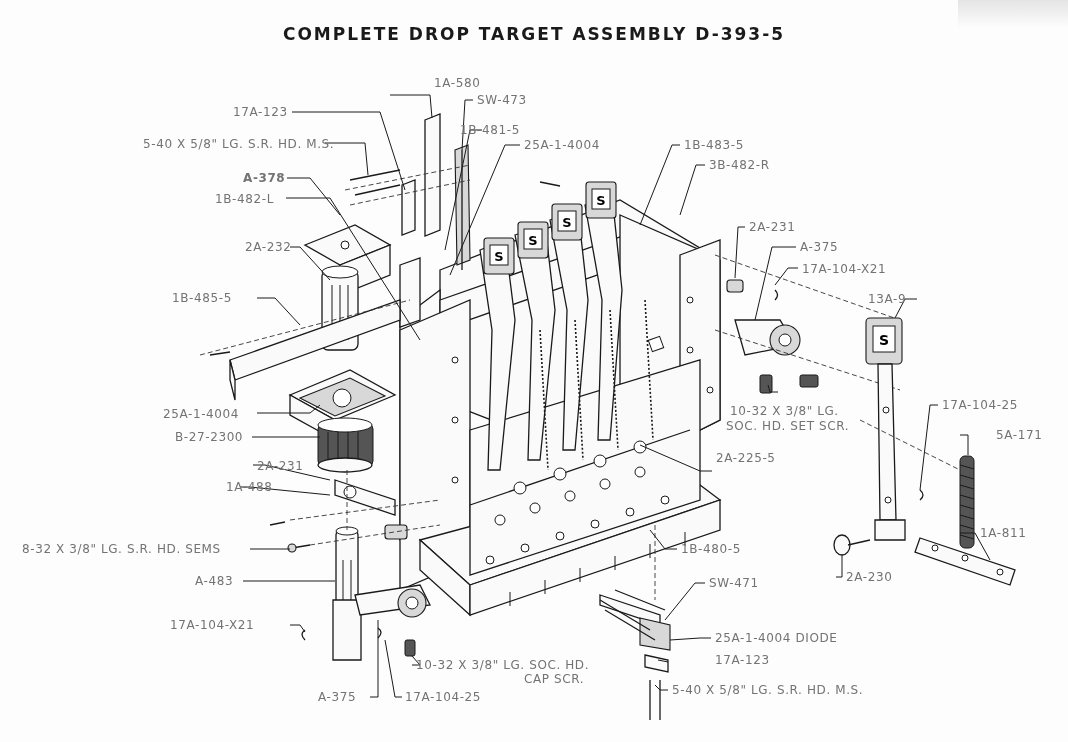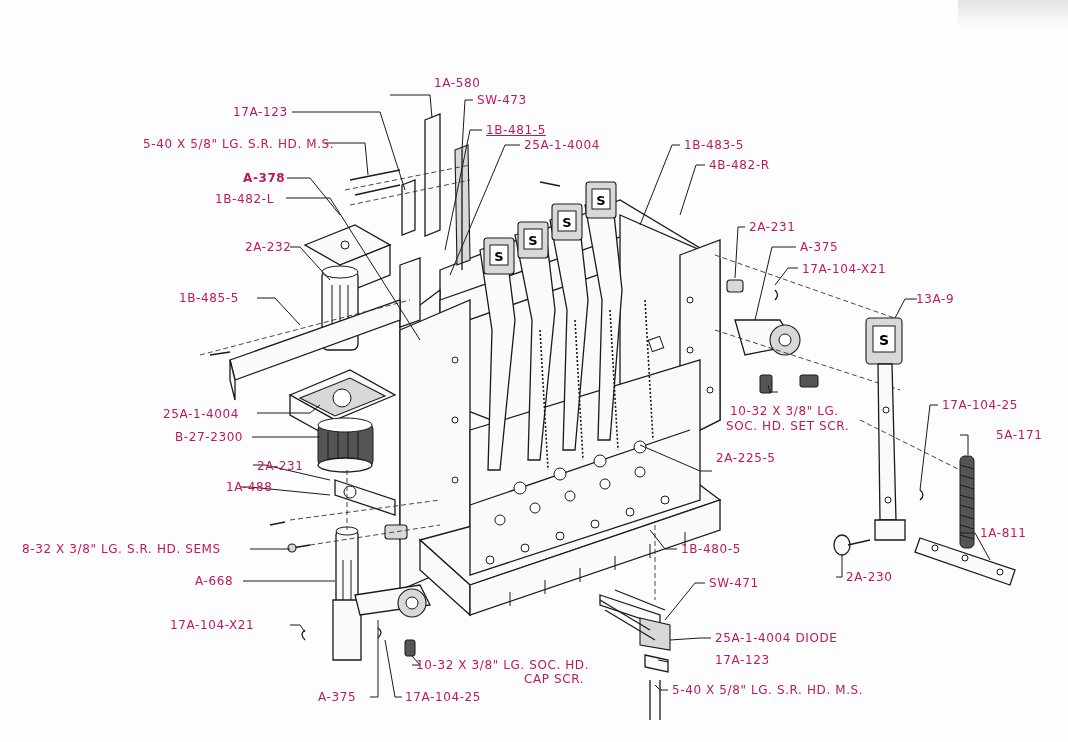--- a/index.html
+++ b/index.html
@@ -1,36 +1,37 @@
 <!DOCTYPE html>
 <html><head>
 <meta charset="utf-8">
 <style>
   html, body { margin: 0; padding: 0; background: #ffffff; }
   body { width: 1068px; height: 742px; position: relative; overflow: hidden; font-family: "DejaVu Sans", sans-serif; color: #1a1a1a; }
   #sheet { position: absolute; left: 0; top: 0; width: 1068px; height: 742px; background: #fdfdfd; }
   #corner-shade { position: absolute; right: 0; top: 0; width: 110px; height: 28px; background: linear-gradient(to bottom, #e4e4e4, #fdfdfd); }
   #title { position: absolute; left: 0; width: 1068px; top: 24px; text-align: center; font-size: 17px; font-weight: bold; letter-spacing: 2px; color: #1a1a1a; }
   #art { position: absolute; left: 0; top: 0; }
-  .lbl { position: absolute; font-size: 12px; letter-spacing: 0.6px; white-space: nowrap; color: #be185d; line-height: 14px; }
+  .lbl { position: absolute; font-size: 12px; letter-spacing: 0.6px; white-space: nowrap; color: #737373; line-height: 14px; }
   svg .ln { stroke: #1a1a1a; stroke-width: 1.3; fill: none; }
   svg .th { stroke: #1a1a1a; stroke-width: 1; fill: none; }
   svg .dash { stroke: #333; stroke-width: 0.9; fill: none; stroke-dasharray: 5 3; }
   svg .plate { fill: #fafafa; stroke: #1a1a1a; stroke-width: 1.3; }
   svg .shade { fill: #d8d8d8; stroke: #1a1a1a; stroke-width: 1.1; }
   svg .dark { fill: #555; stroke: #1a1a1a; stroke-width: 1; }
   svg .hole { fill: #fff; stroke: #1a1a1a; stroke-width: 1; }
   svg .spring { stroke: #1a1a1a; stroke-width: 1.6; fill: none; stroke-dasharray: 2 2; }
   svg .ldr { stroke: #1a1a1a; stroke-width: 1; fill: none; }
 </style>
 </head>
 <body>
 
 <div id="sheet">
   <div id="corner-shade"></div>
+  <div id="title">COMPLETE DROP TARGET ASSEMBLY D-393-5</div>
 
   <svg id="art" width="1068" height="742" viewBox="0 0 1068 742">
 
     <g>
       <polygon class="plate" points="440,270 620,200 720,260 720,420 620,470 440,400"></polygon>
       <polygon class="plate" points="400,320 440,290 440,520 400,540"></polygon>
       <polygon class="plate" points="440,300 640,230 640,260 440,330"></polygon>
       <polygon class="plate" points="620,215 700,250 700,430 620,470"></polygon>
       <polygon class="plate" points="680,255 720,240 720,420 680,440"></polygon>
 
@@ -285,47 +286,47 @@
       <path class="ldr" d="M412,665 L420,665 L412,656"></path>
       <path class="ldr" d="M668,690 L660,690 L655,685"></path>
       <path class="ldr" d="M370,697 L378,697 L378,620"></path>
       <path class="ldr" d="M402,697 L395,697 L385,640"></path>
     </g>
   </svg>
 
   <div class="lbl" style="left:434px;top:76px;">1A-580</div>
   <div class="lbl" style="left:477px;top:93px;">SW-473</div>
   <div class="lbl" style="left:233px;top:105px;">17A-123</div>
-  <div class="lbl" style="left:486px;top:123px;text-decoration:underline;">1B-481-5</div>
+  <div class="lbl" style="left:460px;top:123px;">1B-481-5</div>
   <div class="lbl" style="left:143px;top:137px;">5-40 X 5/8" LG. S.R. HD. M.S.</div>
   <div class="lbl" style="left:524px;top:138px;">25A-1-4004</div>
   <div class="lbl" style="left:684px;top:138px;">1B-483-5</div>
   <div class="lbl" style="left:243px;top:171px;font-weight:bold;">A-378</div>
-  <div class="lbl" style="left:709px;top:158px;">4B-482-R</div>
+  <div class="lbl" style="left:709px;top:158px;">3B-482-R</div>
   <div class="lbl" style="left:215px;top:192px;">1B-482-L</div>
   <div class="lbl" style="left:749px;top:220px;">2A-231</div>
   <div class="lbl" style="left:230px;top:240px;margin-left:15px;">2A-232</div>
   <div class="lbl" style="left:800px;top:240px;">A-375</div>
   <div class="lbl" style="left:802px;top:262px;">17A-104-X21</div>
-  <div class="lbl" style="left:916px;top:292px;">13A-9</div>
-  <div class="lbl" style="left:172px;top:291px;margin-left:7px;">1B-485-5</div>
+  <div class="lbl" style="left:868px;top:292px;">13A-9</div>
+  <div class="lbl" style="left:172px;top:291px;">1B-485-5</div>
   <div class="lbl" style="left:730px;top:404px;">10-32 X 3/8" LG.</div>
   <div class="lbl" style="left:726px;top:419px;">SOC. HD. SET SCR.</div>
   <div class="lbl" style="left:942px;top:398px;">17A-104-25</div>
   <div class="lbl" style="left:163px;top:407px;">25A-1-4004</div>
   <div class="lbl" style="left:996px;top:428px;">5A-171</div>
   <div class="lbl" style="left:175px;top:430px;">B-27-2300</div>
   <div class="lbl" style="left:716px;top:451px;">2A-225-5</div>
   <div class="lbl" style="left:257px;top:459px;">2A-231</div>
   <div class="lbl" style="left:190px;top:480px;margin-left:36px;">1A-488</div>
   <div class="lbl" style="left:980px;top:526px;">1A-811</div>
   <div class="lbl" style="left:22px;top:542px;">8-32 X 3/8" LG. S.R. HD. SEMS</div>
   <div class="lbl" style="left:681px;top:542px;">1B-480-5</div>
   <div class="lbl" style="left:846px;top:570px;">2A-230</div>
-  <div class="lbl" style="left:195px;top:574px;">A-668</div>
+  <div class="lbl" style="left:195px;top:574px;">A-483</div>
   <div class="lbl" style="left:709px;top:576px;">SW-471</div>
   <div class="lbl" style="left:170px;top:618px;">17A-104-X21</div>
   <div class="lbl" style="left:715px;top:631px;">25A-1-4004  DIODE</div>
   <div class="lbl" style="left:715px;top:653px;">17A-123</div>
   <div class="lbl" style="left:416px;top:658px;">10-32 X 3/8" LG. SOC. HD.</div>
   <div class="lbl" style="left:524px;top:672px;">CAP SCR.</div>
   <div class="lbl" style="left:672px;top:683px;">5-40 X 5/8" LG. S.R. HD. M.S.</div>
   <div class="lbl" style="left:318px;top:690px;">A-375</div>
   <div class="lbl" style="left:405px;top:690px;">17A-104-25</div>
 </div>

